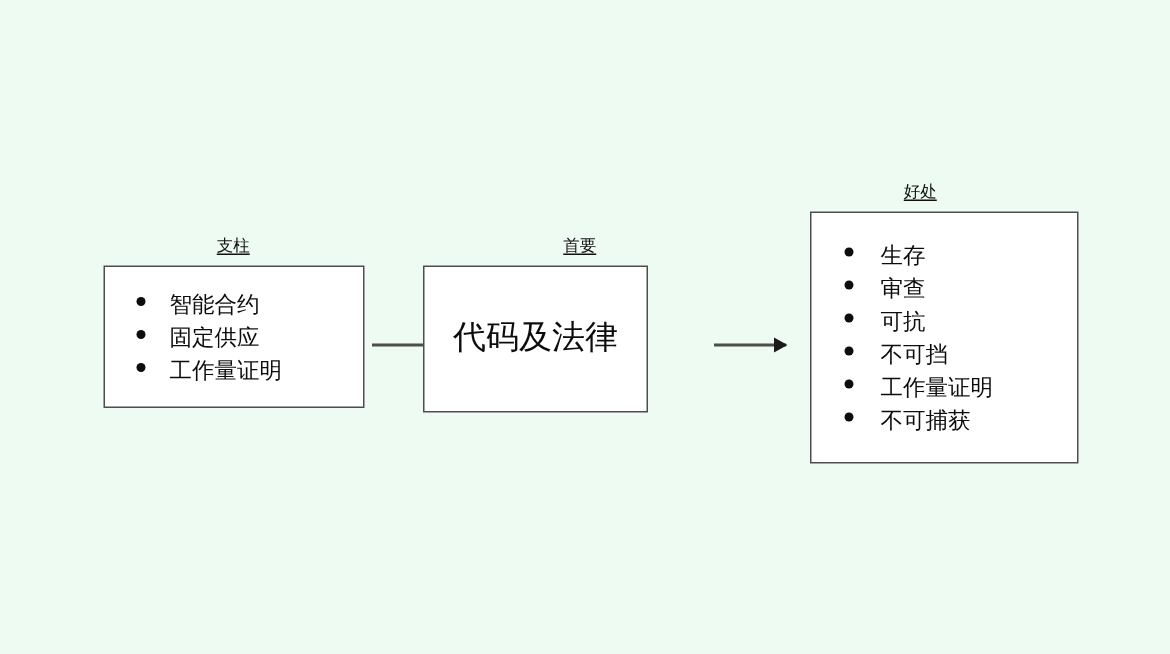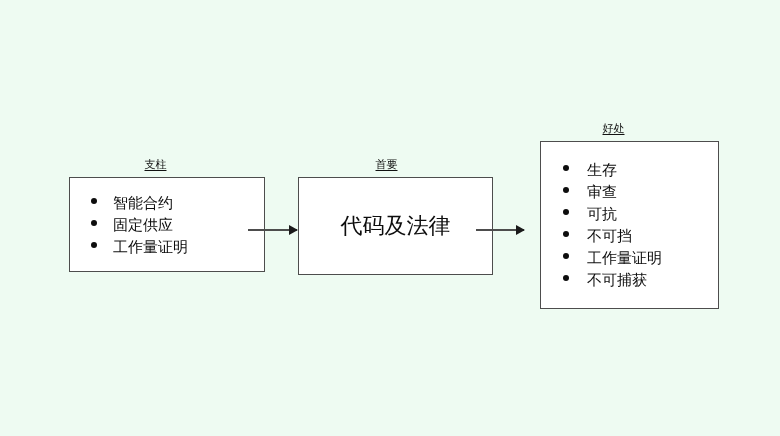--- a/index.html
+++ b/index.html
@@ -73,26 +73,26 @@
     right: 0;
     top: 50%;
     transform: translateY(-50%);
     text-align: center;
     font-size: 22px;
     line-height: 28px;
     color: #0d0d0d;
     white-space: nowrap;
   }
   
-  #node-pillars { left: 69px; top: 177px; width: 196px; height: 95px; }
+  #node-pillars { left: 69px; top: 177px; width: 174px; height: 95px; }
   #title-pillars { left: 66px; top: 159px; width: 179px; }
   #node-pillars .bullet-list { padding-left: 21px; }
   #node-pillars .bullet-dot { margin-right: 16px; }
   
-  #node-primary { left: 298px; top: 177px; width: 195px; height: 98px; padding-left: 29px; }
+  #node-primary { left: 282px; top: 177px; width: 150px; height: 98px; padding-left: 29px; }
   #title-primary { left: 297px; top: 159px; width: 179px; }
   
   #node-benefits { left: 524px; top: 141px; width: 179px; height: 168px; margin-left: 16px; }
   #title-benefits { left: 524px; top: 123px; width: 179px; }
   #node-benefits .bullet-list { padding-left: 22px; }
   #node-benefits .bullet-dot { margin-right: 18px; }
   
   .connector {
     position: absolute;
     height: 2px;

